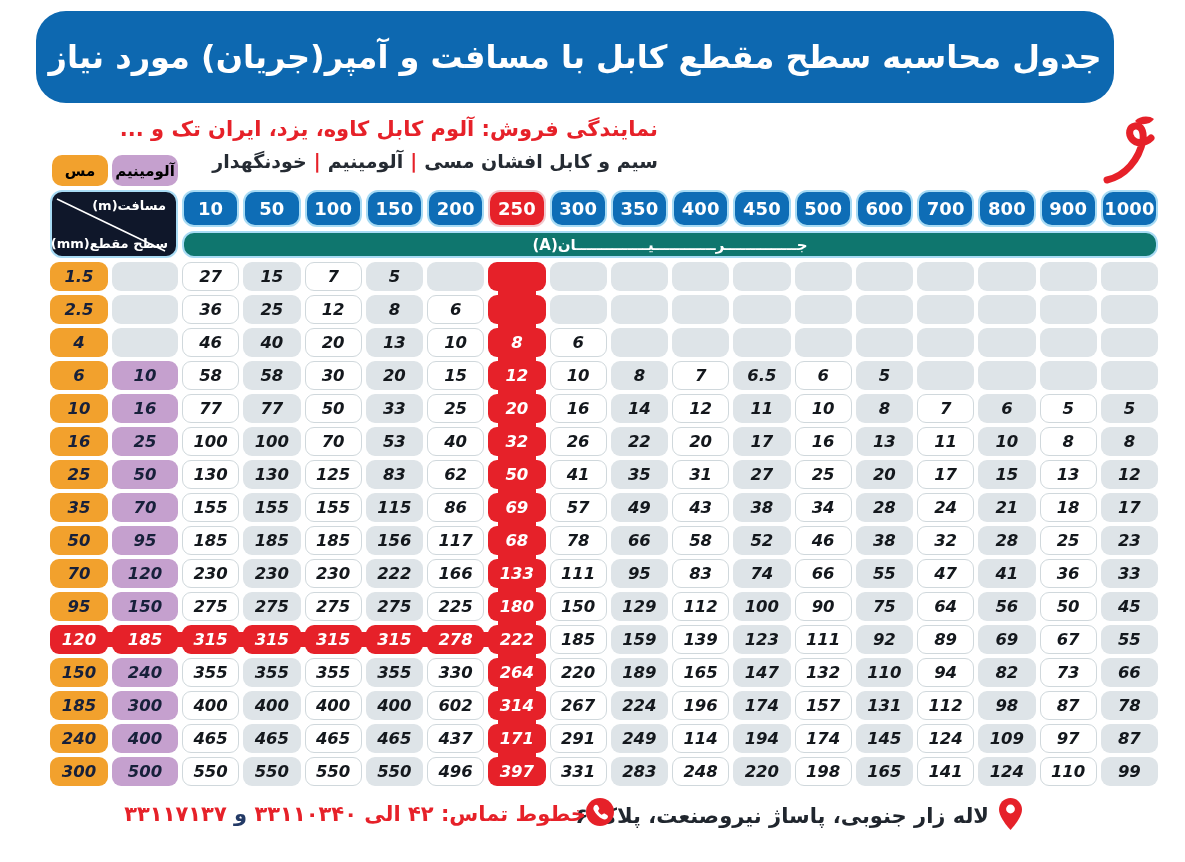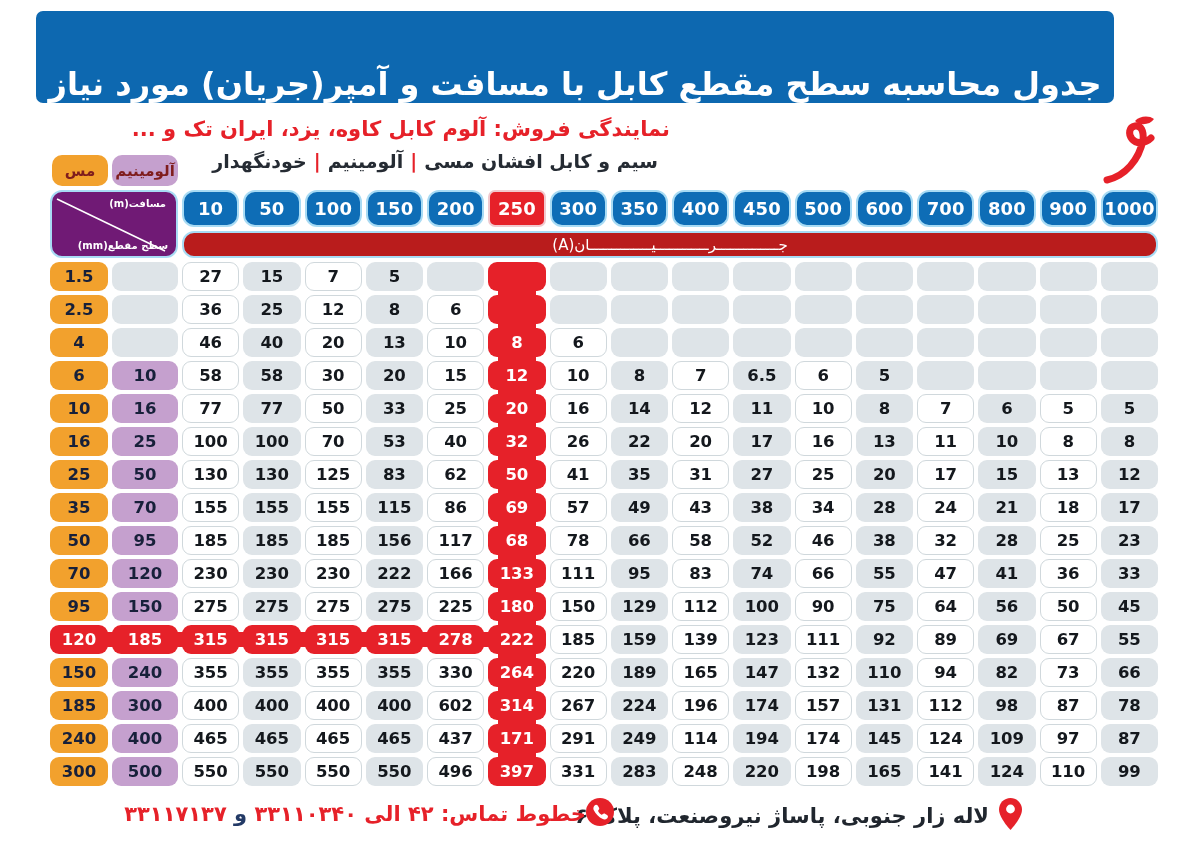--- a/index.html
+++ b/index.html
@@ -1,56 +1,56 @@
 <!DOCTYPE html>
 <html lang="fa"><head>
 <meta charset="utf-8">
 <style>
   html,body{margin:0;padding:0;background:#fff;}
   .page{position:relative;width:1185px;height:862px;background:#ffffff;overflow:hidden;
         font-family:"DejaVu Sans", sans-serif;}
 
   
   .banner{position:absolute;left:36px;top:11px;width:1078px;height:92px;background:#0d68b0;
-          border-radius:7px;display:flex;align-items:flex-end;justify-content:center;}
+          border-radius:30px;display:flex;align-items:center;justify-content:center;}
   .banner .title{color:#fff;font-size:32px;font-weight:bold;direction:rtl;white-space:nowrap;}
 
   
   .brand{position:absolute;top:114px;right:28px;display:flex;direction:rtl;align-items:center;gap:4px;}
   .brand-name{color:#e62129;font-size:30px;font-weight:bold;white-space:nowrap;}
-  .agency{position:absolute;top:117px;left:190px;width:480px;text-align:center;direction:rtl;
+  .agency{position:absolute;top:117px;left:178px;width:480px;text-align:center;direction:rtl;
           color:#e62129;font-weight:bold;font-size:21px;white-space:nowrap;}
   .products{position:absolute;top:150px;left:178px;width:480px;text-align:right;direction:rtl;
             color:#252b33;font-weight:bold;font-size:19px;white-space:nowrap;}
   .products .pipe{color:#e62129;padding:0 7px;font-weight:bold;}
 
   .badge{position:absolute;top:155px;height:31px;border-radius:10px;display:flex;align-items:center;
-         justify-content:center;font-size:15px;font-weight:bold;color:#7f1d1d;direction:rtl;}
+         justify-content:center;font-size:15px;font-weight:bold;color:#000000;direction:rtl;}
   .badge-cu{left:52px;width:56px;background:#f2a12d;}
   .badge-al{left:112px;width:66px;background:#c5a0ce;}
 
   
   .thead{position:absolute;left:50px;top:190px;width:1108px;display:grid;
          grid-template-columns:58px 66px repeat(16,1fr);grid-template-rows:37px 27px;
          column-gap:4px;row-gap:4px;}
-  .corner{grid-column:1/3;grid-row:1/3;background:#701a75;border:2px solid #a8dbf4;border-radius:12px;
-          position:relative;color:#fff;font-weight:bold;font-size:10px;}
+  .corner{grid-column:1/3;grid-row:1/3;background:#0f172a;border:2px solid #a8dbf4;border-radius:12px;
+          position:relative;color:#fff;font-weight:bold;font-size:13px;}
   .corner svg{position:absolute;left:0;top:0;}
   .corner .lbl-top{position:absolute;top:6px;right:10px;direction:rtl;white-space:nowrap;}
   .corner .lbl-bottom{position:absolute;bottom:5px;right:8px;direction:rtl;white-space:nowrap;}
   .hcell{background:#0e6db6;border:2px solid #a8dbf4;border-radius:12px;color:#fff;font-weight:bold;
          font-size:18px;display:flex;align-items:center;justify-content:center;}
-  .hcell.red{background:#e62129;border-color:#f1c9ce;border-radius:7px;}
-  .currentbar{grid-column:3/19;grid-row:2;background:#b91c1c;border:2px solid #a8dbf4;border-radius:12px;
+  .hcell.red{background:#e62129;border-color:#f1c9ce;}
+  .currentbar{grid-column:3/19;grid-row:2;background:#0f766e;border:2px solid #a8dbf4;border-radius:12px;
               color:#fff;display:flex;align-items:center;justify-content:center;font-size:15px;
-              font-weight:normal;direction:rtl;overflow:hidden;white-space:nowrap;}
+              font-weight:bold;direction:rtl;overflow:hidden;white-space:nowrap;}
 
   
   .tbody{position:absolute;left:50px;top:262px;width:1108px;height:524px;display:grid;
-         grid-template-columns:58px 66px repeat(16,1fr);grid-template-rows:repeat(16,1fr);gap:4px;}
+         grid-template-columns:58px 66px repeat(16,1fr);grid-template-rows:repeat(16,1fr);gap:4px;font-style:italic;}
   .cell{border-radius:9px;display:flex;align-items:center;justify-content:center;font-weight:bold;
         font-size:16.5px;color:#14181d;position:relative;}
   .cell.w{background:#ffffff;border:1.5px solid #d0d8dc;}
   .cell.g{background:#dee4e8;}
   .cell.cu{background:#f2a12d;color:#17203a;}
   .cell.al{background:#c5a0ce;color:#17203a;}
   .cell.red{background:#e62129;color:#fff;}
   .cell.hotred{background:#e62129;color:#fff;}
   .cell.cd::after{content:"";position:absolute;left:10px;right:10px;bottom:-5px;height:6px;background:#e62129;}
   .cell.cr::before{content:"";position:absolute;top:7px;bottom:7px;right:-5px;width:6px;background:#e62129;}

